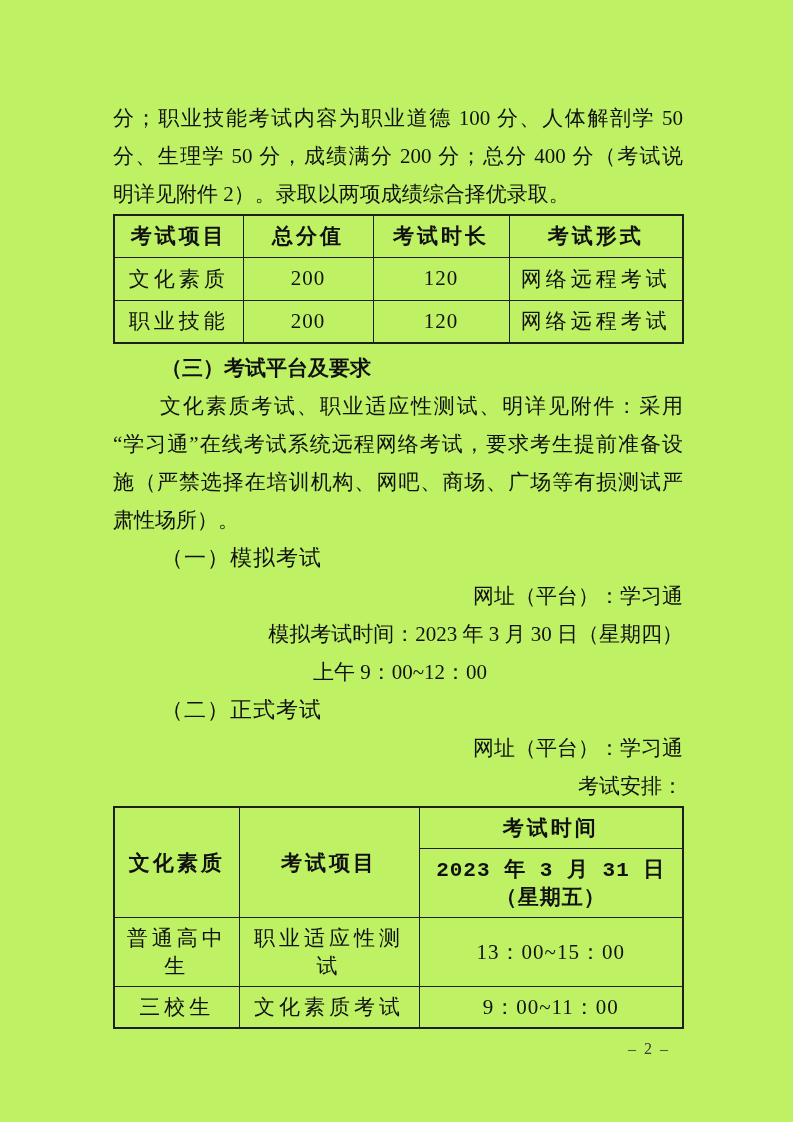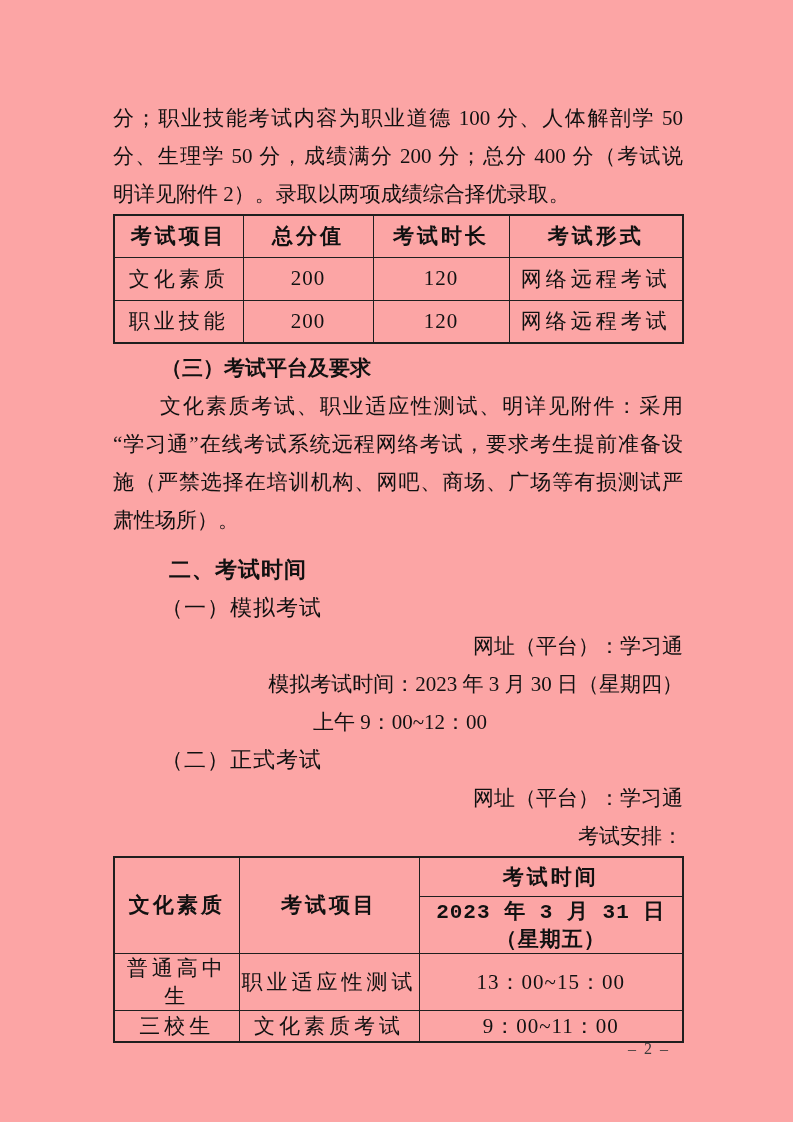--- a/index.html
+++ b/index.html
@@ -1,21 +1,21 @@
 <!DOCTYPE html>
 <html><head>
 <meta charset="utf-8">
 <style>
   * { margin:0; padding:0; box-sizing:border-box; }
   html,body { background:#ffffff; }
   .page {
     position:relative;
     width:793px; height:1122px;
     margin:0 auto;
-    background:#fca5a5;
+    background:#bef264;
     padding:99px 110px 0 113px;
     font-family:"Liberation Serif","DejaVu Serif",serif;
     font-size:21px;
     color:#111111;
     overflow:hidden;
   }
   .ln { height:38px; line-height:38px; white-space:nowrap; }
   .just { text-align:justify; text-align-last:justify; white-space:normal; }
   .indent1 { padding-left:47px;text-align:right; }
 
@@ -38,21 +38,21 @@
   }
   .time-range { padding-left:200px; }
 
   
   table {
     border-collapse:collapse; table-layout:fixed; width:569px;
     border:2px solid #1f1f1f;
   }
   th, td {
     border:1px solid #1f1f1f;
-    text-align:center; vertical-align:middle; padding:0;
+    text-align:center; vertical-align:middle; padding:6px;
     font-size:21px; color:#111111;
   }
   .t1 { margin-top:1px; }
   .t1 th {
     height:42px;
     font-family:"Liberation Sans","DejaVu Sans",sans-serif;
     font-weight:bold; letter-spacing:3px;
   }
   .t1 td { height:43px; }
   .t2 { margin-top:1px; }
@@ -118,21 +118,20 @@
 
   <div class="h-kai">（三）考试平台及要求</div>
 
   <div>
     <div class="ln just indent1">文化素质考试、职业适应性测试、明详见附件：采用</div>
     <div class="ln just">“学习通”在线考试系统远程网络考试，要求考生提前准备设</div>
     <div class="ln just">施（严禁选择在培训机构、网吧、商场、广场等有损测试严</div>
     <div class="ln">肃性场所）。</div>
   </div>
 
-  <div class="h-main">二、考试时间</div>
 
   <div class="h-sub">（一）模拟考试</div>
   <div class="ln indent1">网址（平台）：学习通</div>
   <div class="ln indent1">模拟考试时间：2023 年 3 月 30 日（星期四）</div>
   <div class="ln time-range">上午 9：00~12：00</div>
 
   <div class="h-sub">（二）正式考试</div>
   <div class="ln indent1">网址（平台）：学习通</div>
   <div class="ln indent1">考试安排：</div>
 

